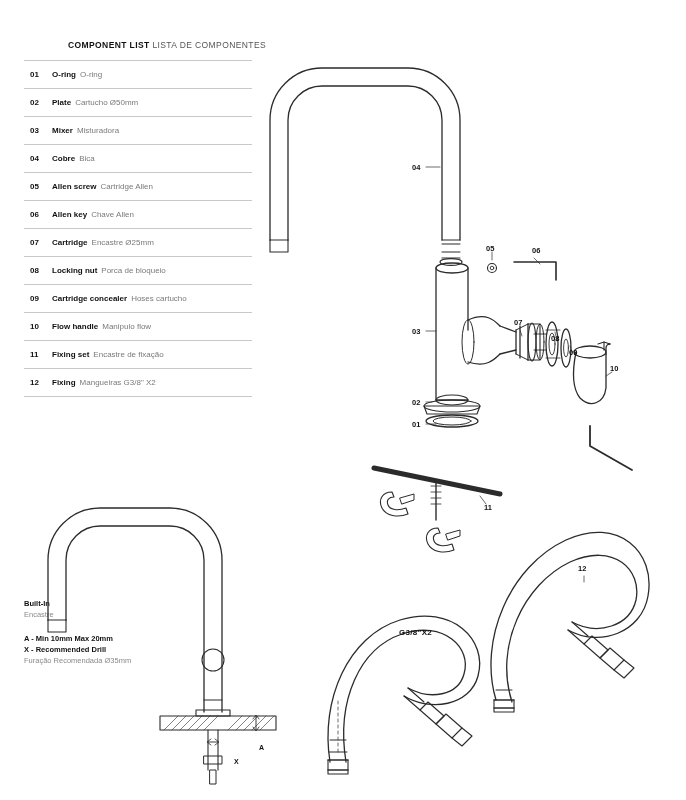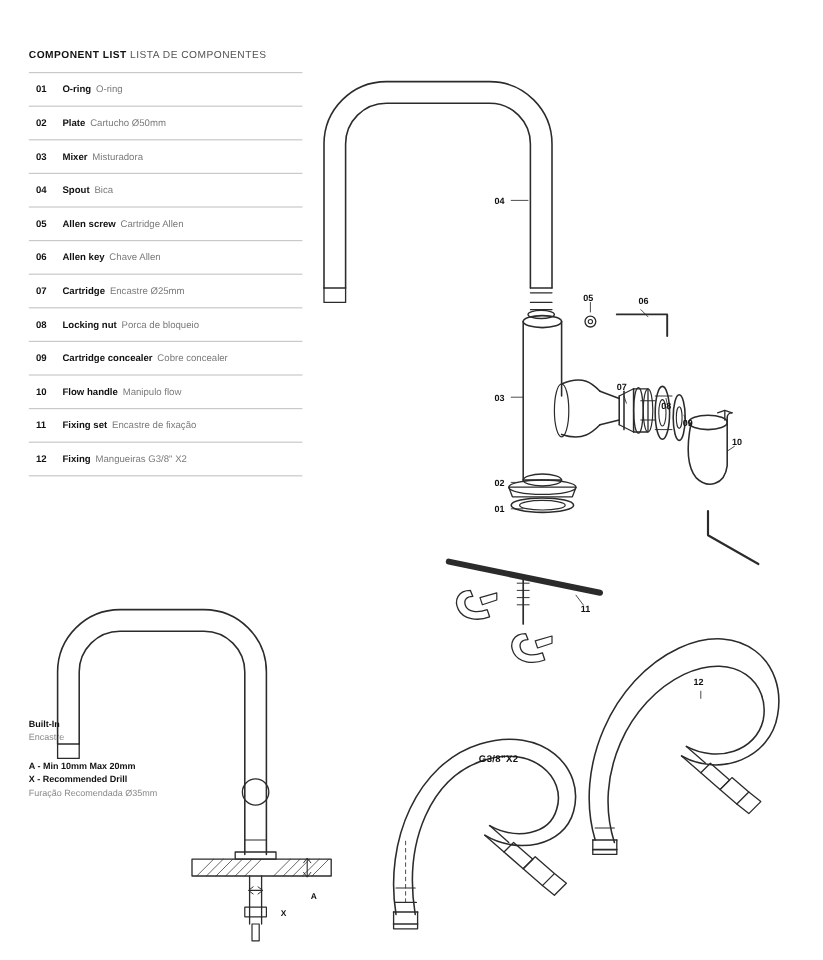--- a/index.html
+++ b/index.html
@@ -21,20 +21,21 @@
     position: absolute;
     left: 24px;
     top: 40px;
     width: 228px;
   }
   .list-title {
     font-size: 8.5px;
     letter-spacing: 0.4px;
     margin-bottom: 10px;
     white-space: nowrap;
+    margin-left: 44px;
   }
   .list-title .bold {
     font-weight: bold;
     color: #111;
   }
   .list-title .light {
     font-weight: normal;
     color: #555;
   }
   .list-row {
@@ -134,21 +135,21 @@
     <span class="row-en">Plate</span>
     <span class="row-pt">Cartucho Ø50mm</span>
   </div>
   <div class="list-row">
     <span class="row-num">03</span>
     <span class="row-en">Mixer</span>
     <span class="row-pt">Misturadora</span>
   </div>
   <div class="list-row">
     <span class="row-num">04</span>
-    <span class="row-en">Spout</span>
+    <span class="row-en">Cobre</span>
     <span class="row-pt">Bica</span>
   </div>
   <div class="list-row">
     <span class="row-num">05</span>
     <span class="row-en">Allen screw</span>
     <span class="row-pt">Cartridge Allen</span>
   </div>
   <div class="list-row">
     <span class="row-num">06</span>
     <span class="row-en">Allen key</span>
@@ -160,21 +161,21 @@
     <span class="row-pt">Encastre Ø25mm</span>
   </div>
   <div class="list-row">
     <span class="row-num">08</span>
     <span class="row-en">Locking nut</span>
     <span class="row-pt">Porca de bloqueio</span>
   </div>
   <div class="list-row">
     <span class="row-num">09</span>
     <span class="row-en">Cartridge concealer</span>
-    <span class="row-pt">Cobre concealer</span>
+    <span class="row-pt">Hoses cartucho</span>
   </div>
   <div class="list-row">
     <span class="row-num">10</span>
     <span class="row-en">Flow handle</span>
     <span class="row-pt">Manipulo flow</span>
   </div>
   <div class="list-row">
     <span class="row-num">11</span>
     <span class="row-en">Fixing set</span>
     <span class="row-pt">Encastre de fixação</span>

